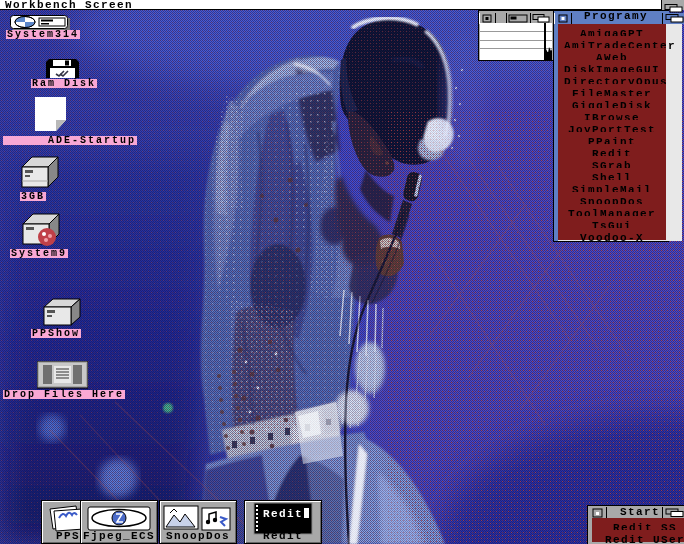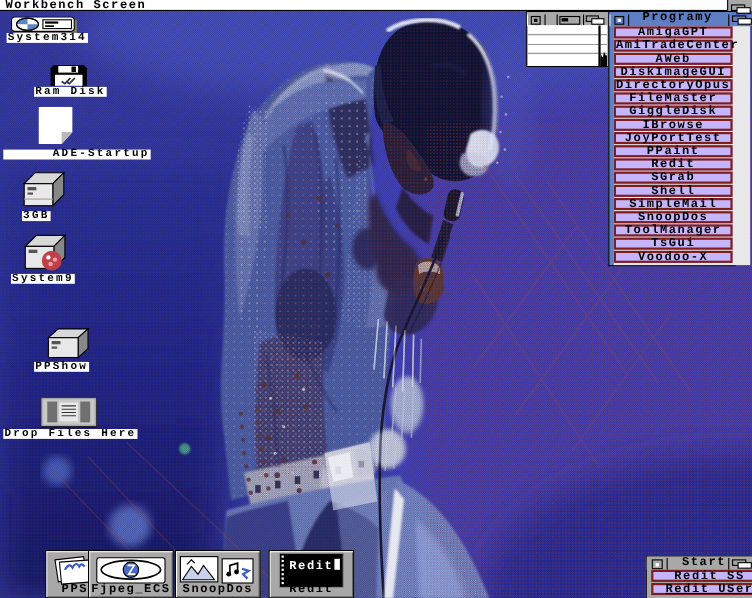--- a/index.html
+++ b/index.html
@@ -1,22 +1,22 @@
 <!DOCTYPE html>
 <html><head>
 <meta charset="utf-8">
 <style>
 html,body{margin:0;padding:0;width:684px;height:544px;overflow:hidden;background:#3b49c4;}
 *{box-sizing:border-box;}
 body{font-family:"Liberation Mono",monospace;}
 .t{font-family:"Liberation Mono",monospace;font-weight:bold;font-size:11px;letter-spacing:1.4px;color:#000;white-space:nowrap;}
 #bg{position:absolute;left:0;top:0;}
-.lab{position:absolute;background:#ffffff;color:#000;font-family:"Liberation Mono",monospace;font-weight:bold;font-size:10px;letter-spacing:2px;line-height:9px;height:9px;padding:0 1px;white-space:nowrap;}
+.lab{position:absolute;background:#f9a8d4;color:#000;font-family:"Liberation Mono",monospace;font-weight:bold;font-size:10px;letter-spacing:2px;line-height:9px;height:9px;padding:0 1px;white-space:nowrap;}
 .win{position:absolute;border:1px solid #000;}
-.btn{position:absolute;left:4px;right:3px;background:#c4b5fd;border:2px solid #7f1d1d;color:#000;text-align:center;font-family:"Liberation Mono",monospace;font-weight:bold;font-size:11px;letter-spacing:1.4px;line-height:9px;height:11px;}
+.btn{position:absolute;left:4px;right:3px;background:#a16207;border:6px solid #7f1d1d;color:#000;text-align:center;font-family:"Liberation Mono",monospace;font-weight:bold;font-size:11px;letter-spacing:1.4px;line-height:9px;height:11px;}
 </style>
 </head>
 <body>
 <svg id="bg" width="684" height="544" xmlns="http://www.w3.org/2000/svg">
 <defs>
 <pattern id="chk" width="2" height="2" patternUnits="userSpaceOnUse">
   <rect x="0" y="0" width="1" height="1" fill="#14174e"></rect>
   <rect x="1" y="1" width="1" height="1" fill="#14174e"></rect>
 </pattern>
 <pattern id="red" width="3" height="3" patternUnits="userSpaceOnUse">

